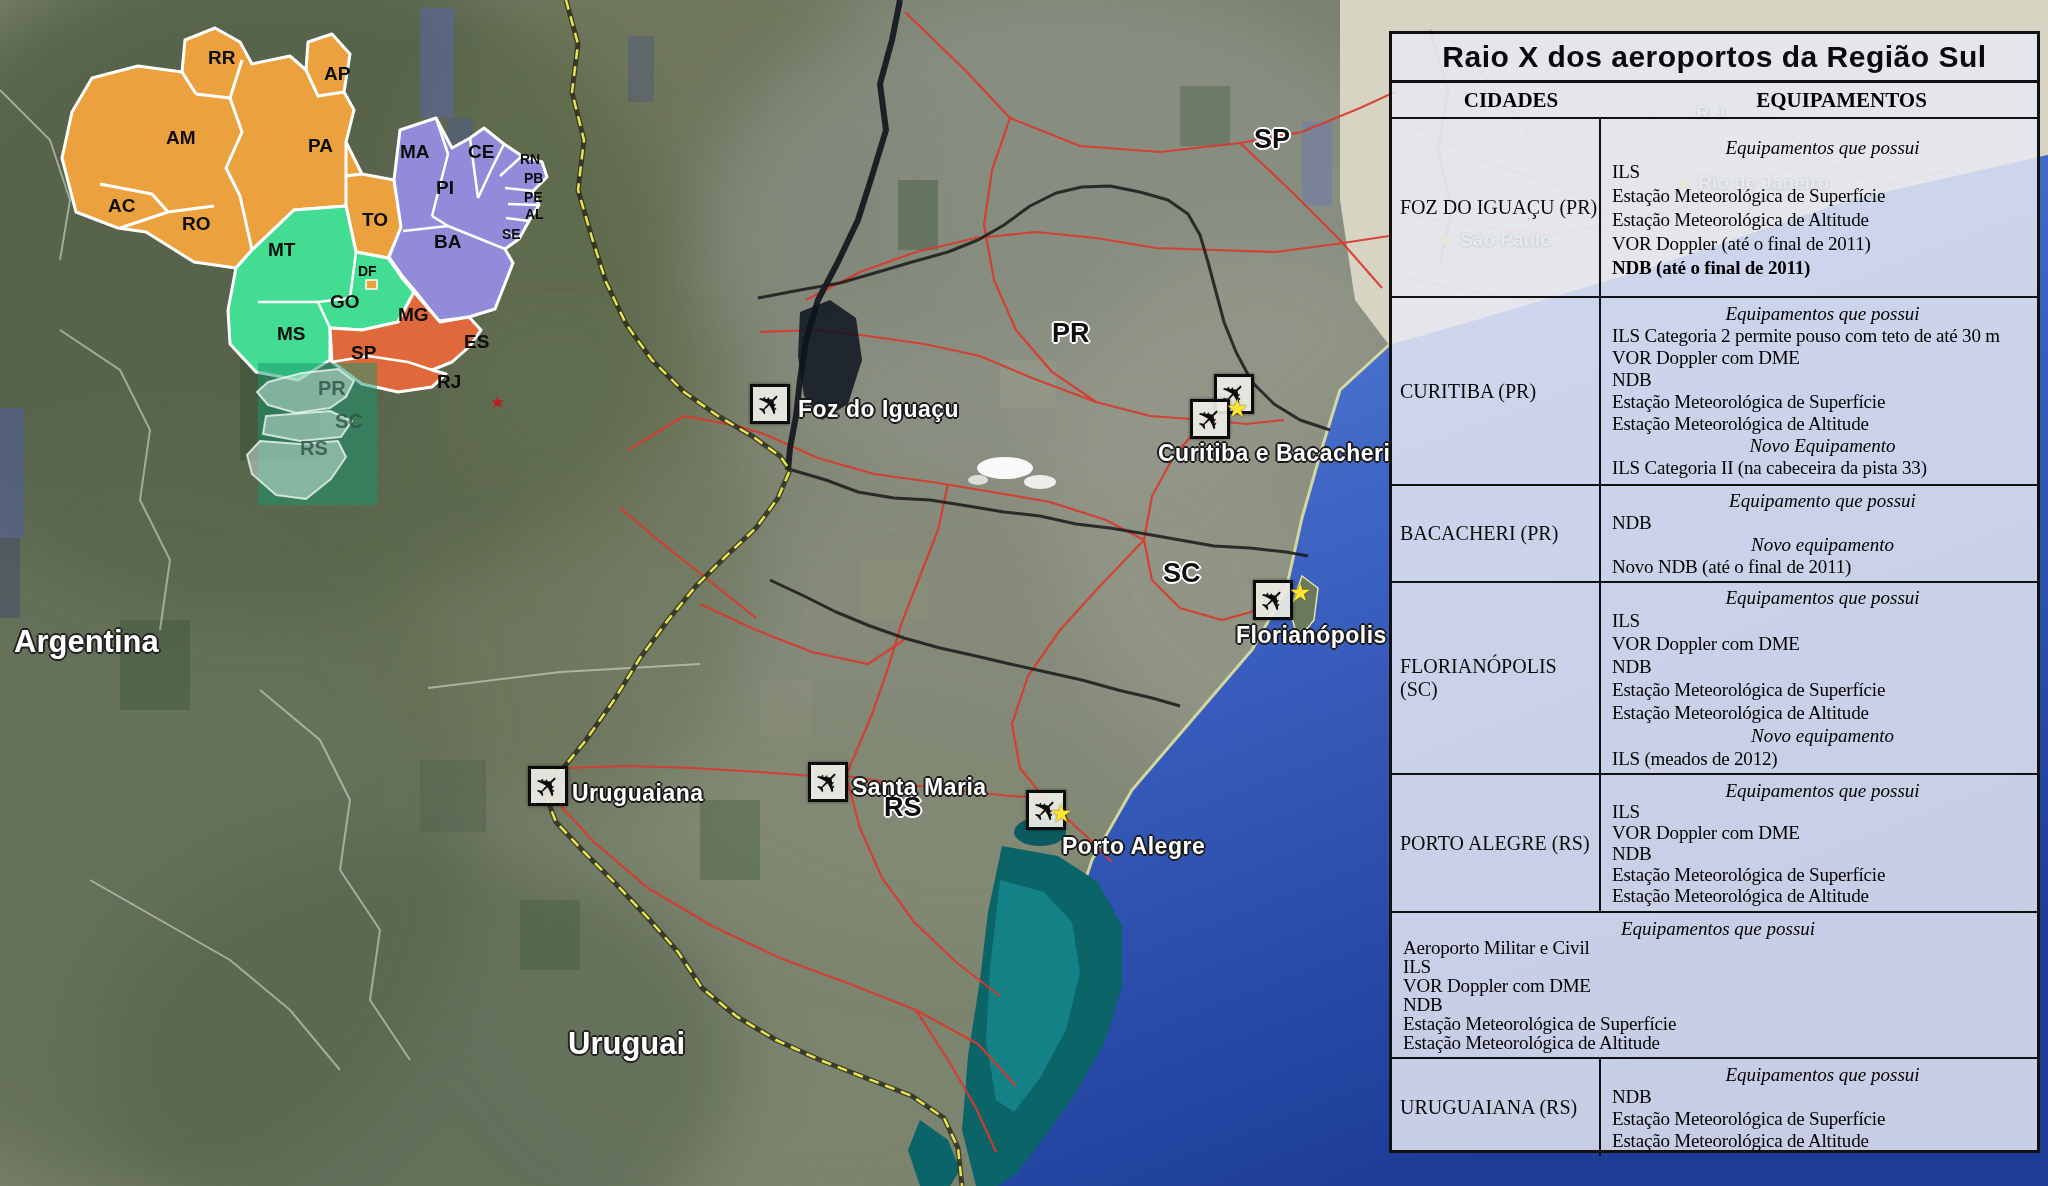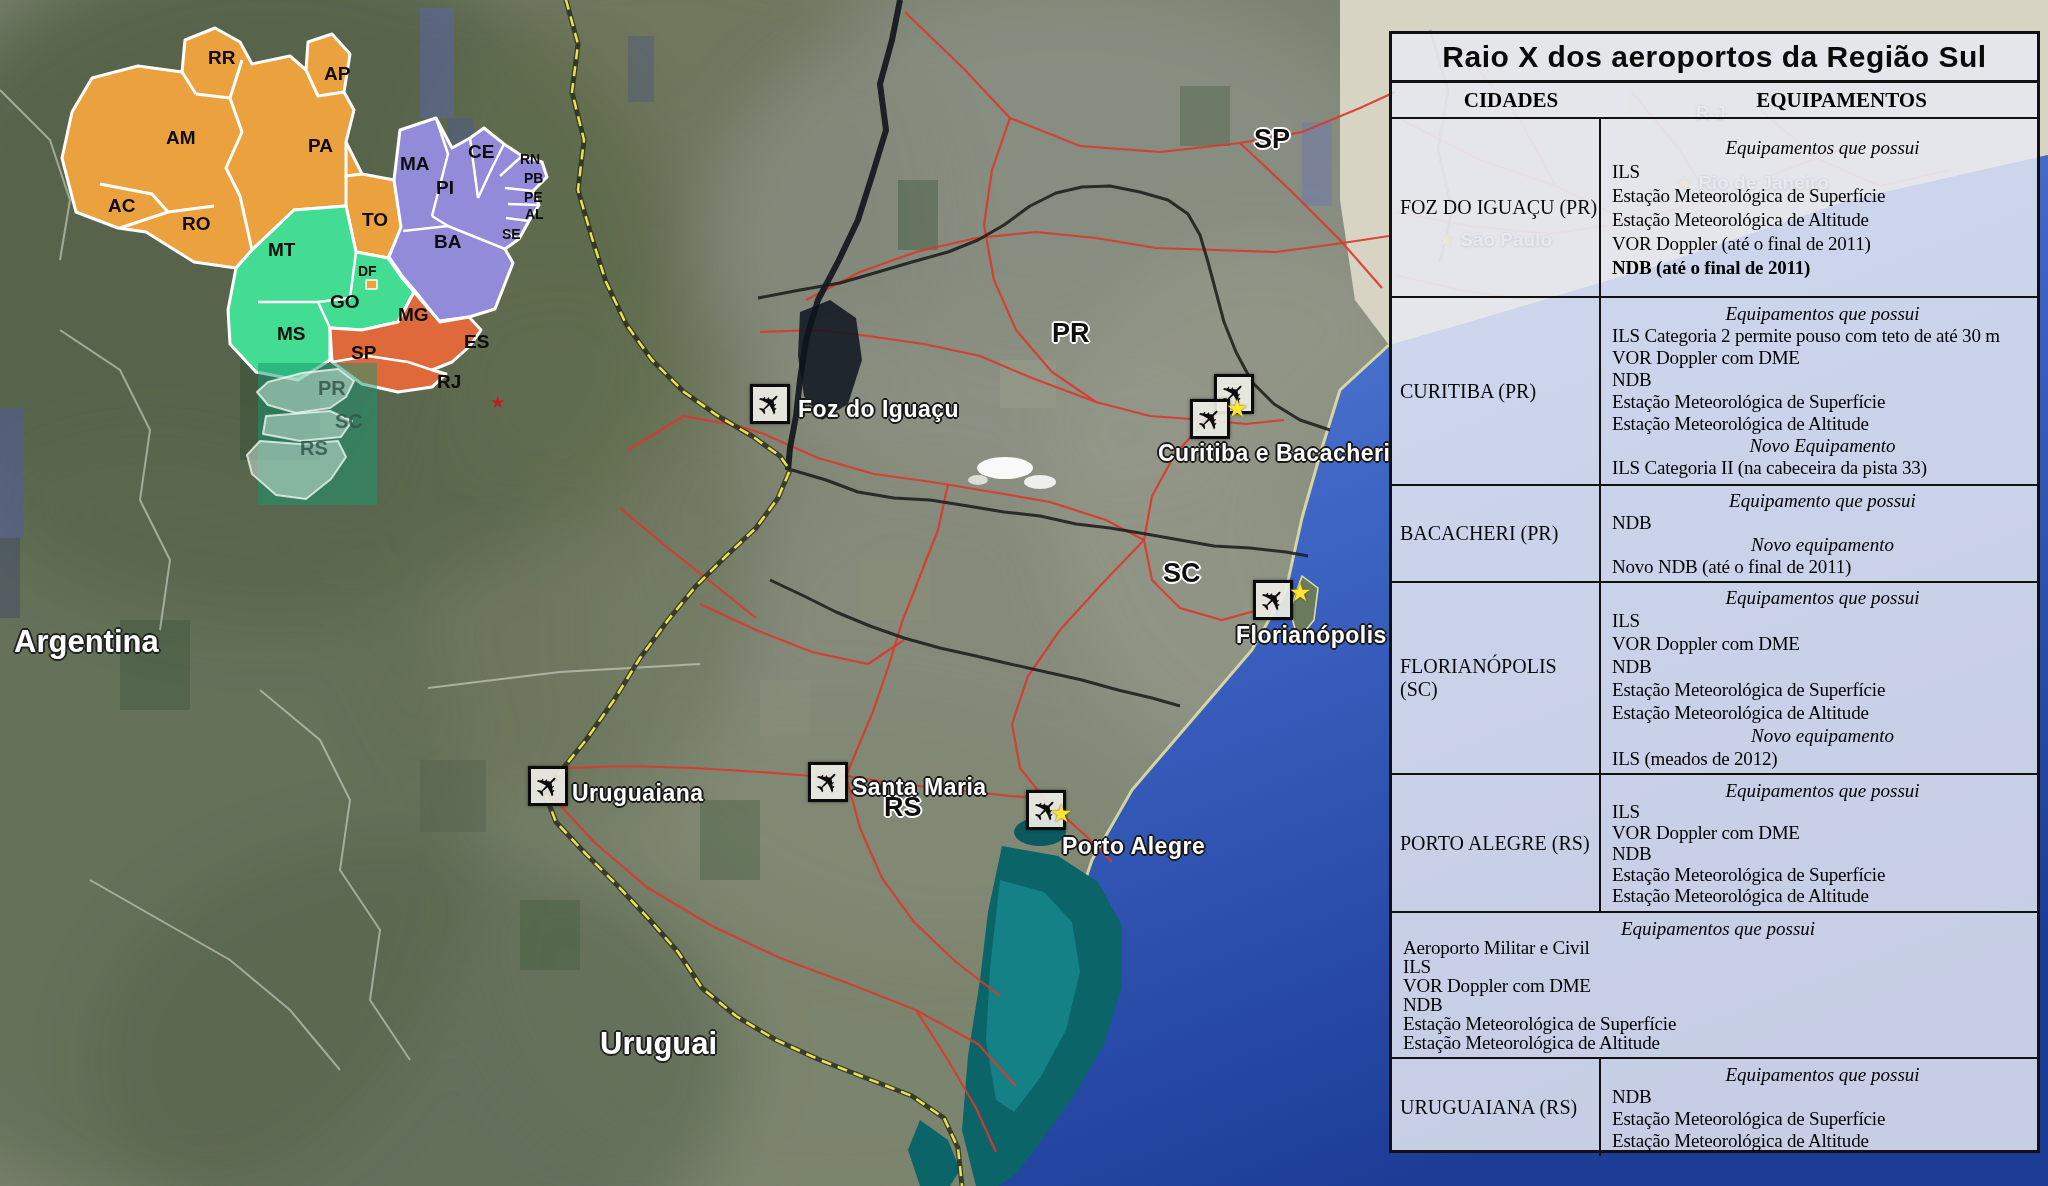--- a/index.html
+++ b/index.html
@@ -231,26 +231,26 @@
         <span>R J</span>
       </div>
     </div>
 
   <div class="layer" style="z-index:2;">
       <div class="lbl-state" style="left: 1254px; top: 124px;">SP</div>
       <div class="lbl-state" style="left: 1052px; top: 318px;">PR</div>
       <div class="lbl-state" style="left: 1163px; top: 558px;">SC</div>
       <div class="lbl-state" style="left: 884px; top: 792px;">RS</div>
       <div class="lbl-country" style="left: 14px; top: 624px;">Argentina</div>
-      <div class="lbl-country" style="left: 600px; top: 1026px;">Uruguai</div>
+      <div class="lbl-country" style="left: 568px; top: 1026px;">Uruguai</div>
       <div class="il" style="left: 208px; top: 48px;">RR</div>
       <div class="il" style="left: 324px; top: 64px;">AP</div>
       <div class="il" style="left: 166px; top: 128px;">AM</div>
       <div class="il" style="left: 308px; top: 136px;">PA</div>
-      <div class="il" style="left: 400px; top: 142px; margin-top: 12px;">MA</div>
+      <div class="il" style="left: 400px; top: 142px;">MA</div>
       <div class="il" style="left: 468px; top: 142px;">CE</div>
       <div class="il" style="left: 436px; top: 178px;">PI</div>
       <div class="il" style="left: 362px; top: 210px;">TO</div>
       <div class="il" style="left: 182px; top: 214px;">RO</div>
       <div class="il" style="left: 108px; top: 196px;">AC</div>
       <div class="il" style="left: 434px; top: 232px;">BA</div>
       <div class="il" style="left: 268px; top: 240px;">MT</div>
       <div class="il" style="left: 330px; top: 292px;">GO</div>
       <div class="il" style="left: 277px; top: 324px;">MS</div>
       <div class="il" style="left: 398px; top: 305px;">MG</div>

